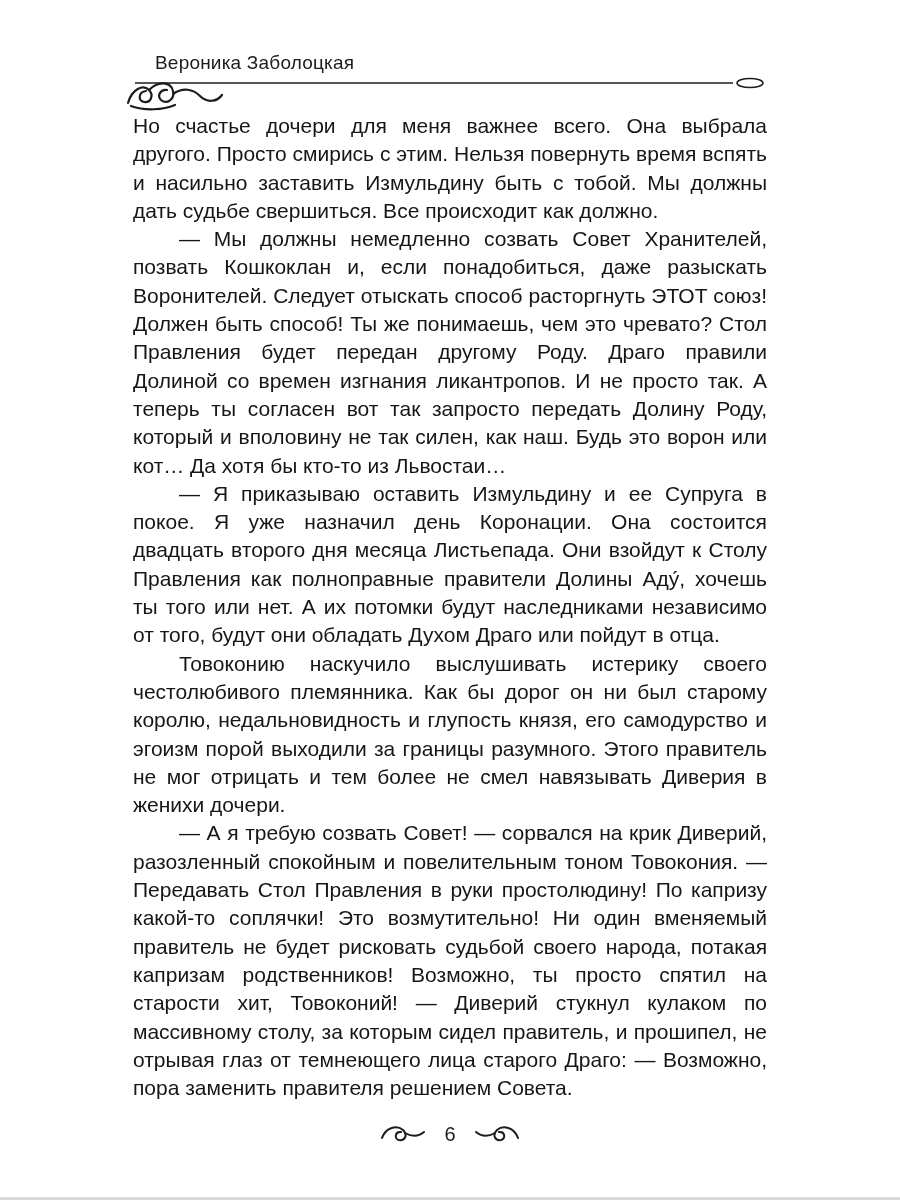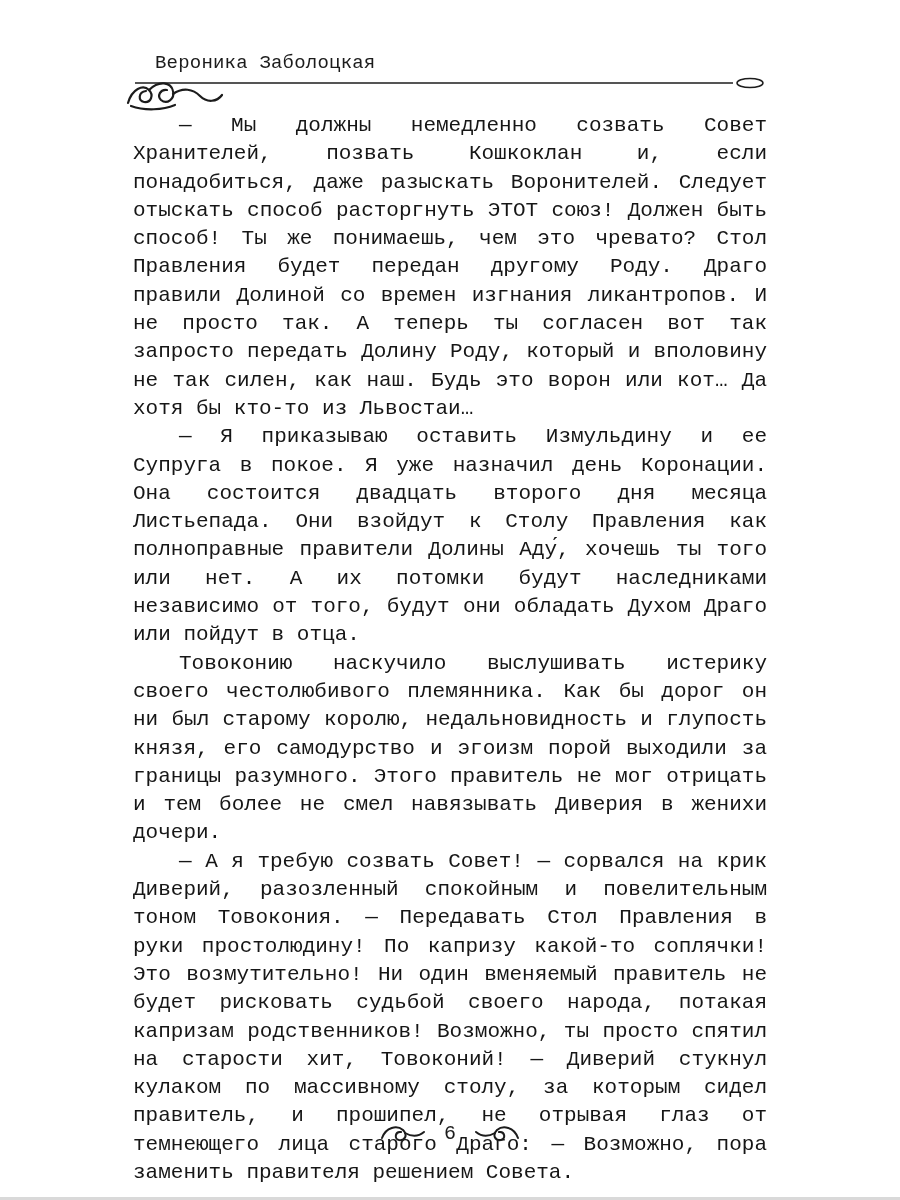--- a/index.html
+++ b/index.html
@@ -3,21 +3,21 @@
 <meta charset="utf-8">
 <style>
   html, body { margin: 0; padding: 0; background: #ffffff; }
   .page {
     position: relative;
     width: 900px;
     height: 1200px;
     margin: 0 auto;
     background: #ffffff;
     color: #161616;
-    font-family: Liberation Mono, monospace;
+    font-family: Liberation Sans, sans-serif;
     overflow: hidden;
     border-bottom: 3px solid #d9d9d9;
     box-sizing: border-box;
   }
 
   
   .page-header {
     position: absolute;
     left: 133px;
     top: 52px;
@@ -83,20 +83,21 @@
     </svg>
     <svg class="header-flourish" width="100" height="34" viewBox="0 0 100 34" fill="none" stroke="#1c1c1c" stroke-width="2.2" stroke-linecap="round">
       <path d="M3 24 C7 10 18 5 24 11 C29 16 26 24 19 23 C13 22 13 13 21 12"></path>
       <path d="M24 11 C34 1 46 3 48 12 C50 20 42 26 36 21 C32 17 35 10 42 11"></path>
       <path d="M48 15 C58 8 68 10 75 17 C82 24 92 23 97 16"></path>
       <path d="M6 27 C20 32 38 31 50 26"></path>
     </svg>
   </div>
 
   <div class="page-body">
+    <p class="flush">Но счастье дочери для меня важнее всего. Она выбрала другого. Просто смирись с этим. Нельзя повернуть время вспять и насильно заставить Измульдину быть с тобой. Мы должны дать судьбе свершиться. Все происходит как должно.</p>
     <p>— Мы должны немедленно созвать Совет Хранителей, позвать Кошкоклан и, если понадобиться, даже разыскать Воронителей. Следует отыскать способ расторгнуть ЭТОТ союз! Должен быть способ! Ты же понимаешь, чем это чревато? Стол Правления будет передан другому Роду. Драго правили Долиной со времен изгнания ликантропов. И не просто так. А теперь ты согласен вот так запросто передать Долину Роду, который и вполовину не так силен, как наш. Будь это ворон или кот… Да хотя бы кто-то из Львостаи…</p>
     <p>— Я приказываю оставить Измульдину и ее Супруга в покое. Я уже назначил день Коронации. Она состоится двадцать второго дня месяца Листьепада. Они взойдут к Столу Правления как полноправные правители Долины Аду́, хочешь ты того или нет. А их потомки будут наследниками независимо от того, будут они обладать Духом Драго или пойдут в отца.</p>
     <p>Товоконию наскучило выслушивать истерику своего честолюбивого племянника. Как бы дорог он ни был старому королю, недальновидность и глупость князя, его самодурство и эгоизм порой выходили за границы разумного. Этого правитель не мог отрицать и тем более не смел навязывать Диверия в женихи дочери.</p>
     <p>— А я требую созвать Совет! — сорвался на крик Диверий, разозленный спокойным и повелительным тоном Товокония. — Передавать Стол Правления в руки простолюдину! По капризу какой-то соплячки! Это возмутительно! Ни один вменяемый правитель не будет рисковать судьбой своего народа, потакая капризам родственников! Возможно, ты просто спятил на старости хит, Товоконий! — Диверий стукнул кулаком по массивному столу, за которым сидел правитель, и прошипел, не отрывая глаз от темнеющего лица старого Драго: — Возможно, пора заменить правителя решением Совета.</p>
   </div>
 
   <div class="page-footer">
     <svg width="46" height="22" viewBox="0 0 46 22" fill="none" stroke="#1c1c1c" stroke-width="2" stroke-linecap="round">
       <path d="M2 15 C6 4 17 2 23 7 C28 12 25 18 19 17 C14 16 15 8 21 9"></path>
       <path d="M25 10 C32 14 38 14 44 9"></path>

